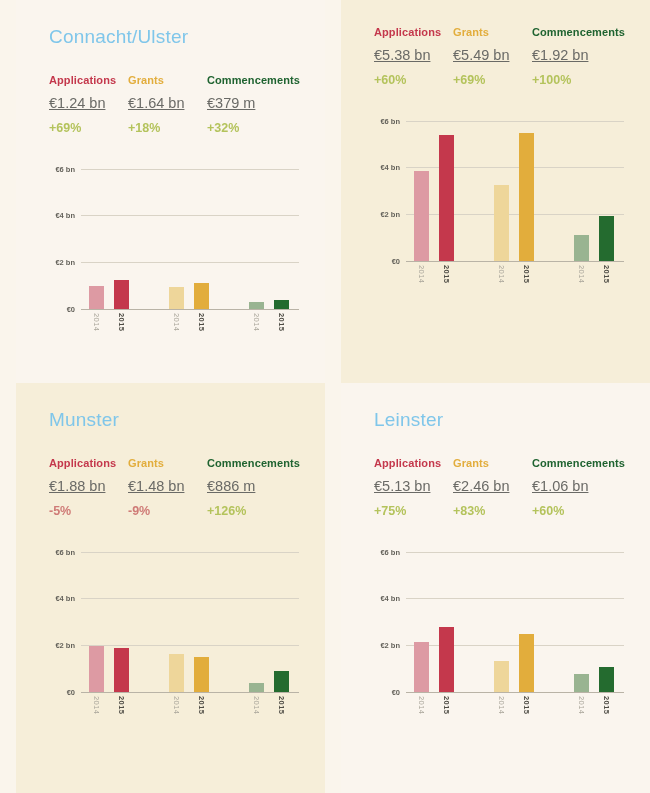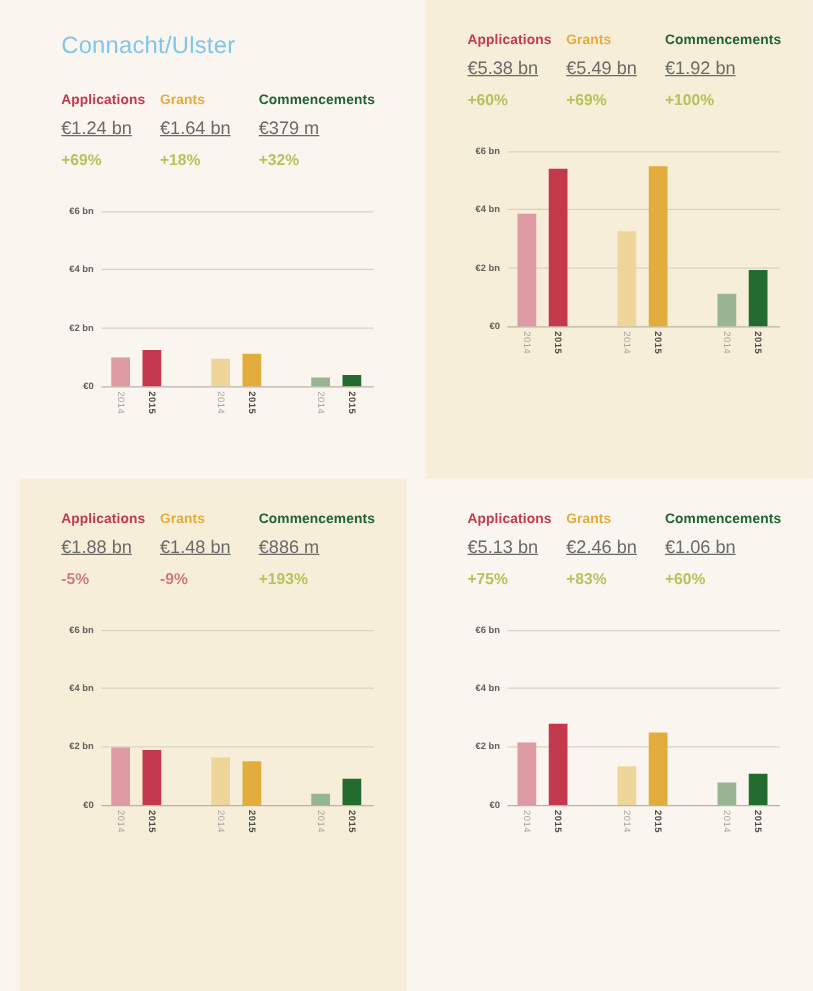--- a/index.html
+++ b/index.html
@@ -243,35 +243,36 @@
               <div class="bar y2014 c-com-14" style="height: 16.9231%;"></div>
               <div class="xtick y2014">2014</div>
               <div class="bar y2015 c-com-15" style="height: 29.5385%;"></div>
               <div class="xtick y2015">2015</div>
             </div>
           </div>
         </div>
       </div>
     </div>
     <div class="panel bg-dark">
+      <div class="panel-title">Munster</div>
       <div class="stats">
         <div class="stat c0">
           <div class="stat-label lbl-app">Applications</div>
           <div class="stat-value">€1.88 bn</div>
           <div class="stat-change neg">-5%</div>
         </div>
         <div class="stat c1">
           <div class="stat-label lbl-gra">Grants</div>
           <div class="stat-value">€1.48 bn</div>
           <div class="stat-change neg">-9%</div>
         </div>
         <div class="stat c2">
           <div class="stat-label lbl-com">Commencements</div>
           <div class="stat-value">€886 m</div>
-          <div class="stat-change pos">+193%</div>
+          <div class="stat-change pos">+126%</div>
         </div>
       </div>
       <div class="chart">
         <div class="axis-area">
           <div class="gridline" style="top: 7.69231%;"></div>
           <div class="ytick" style="top: 7.69231%;">€6 bn</div>
           <div class="gridline" style="top: 38.4615%;"></div>
           <div class="ytick" style="top: 38.4615%;">€4 bn</div>
           <div class="gridline" style="top: 69.2308%;"></div>
           <div class="ytick" style="top: 69.2308%;">€2 bn</div>
@@ -294,20 +295,21 @@
               <div class="bar y2014 c-com-14" style="height: 6.03077%;"></div>
               <div class="xtick y2014">2014</div>
               <div class="bar y2015 c-com-15" style="height: 13.6308%;"></div>
               <div class="xtick y2015">2015</div>
             </div>
           </div>
         </div>
       </div>
     </div>
     <div class="panel bg-light">
+      <div class="panel-title">Leinster</div>
       <div class="stats">
         <div class="stat c0">
           <div class="stat-label lbl-app">Applications</div>
           <div class="stat-value">€5.13 bn</div>
           <div class="stat-change pos">+75%</div>
         </div>
         <div class="stat c1">
           <div class="stat-label lbl-gra">Grants</div>
           <div class="stat-value">€2.46 bn</div>
           <div class="stat-change pos">+83%</div>

